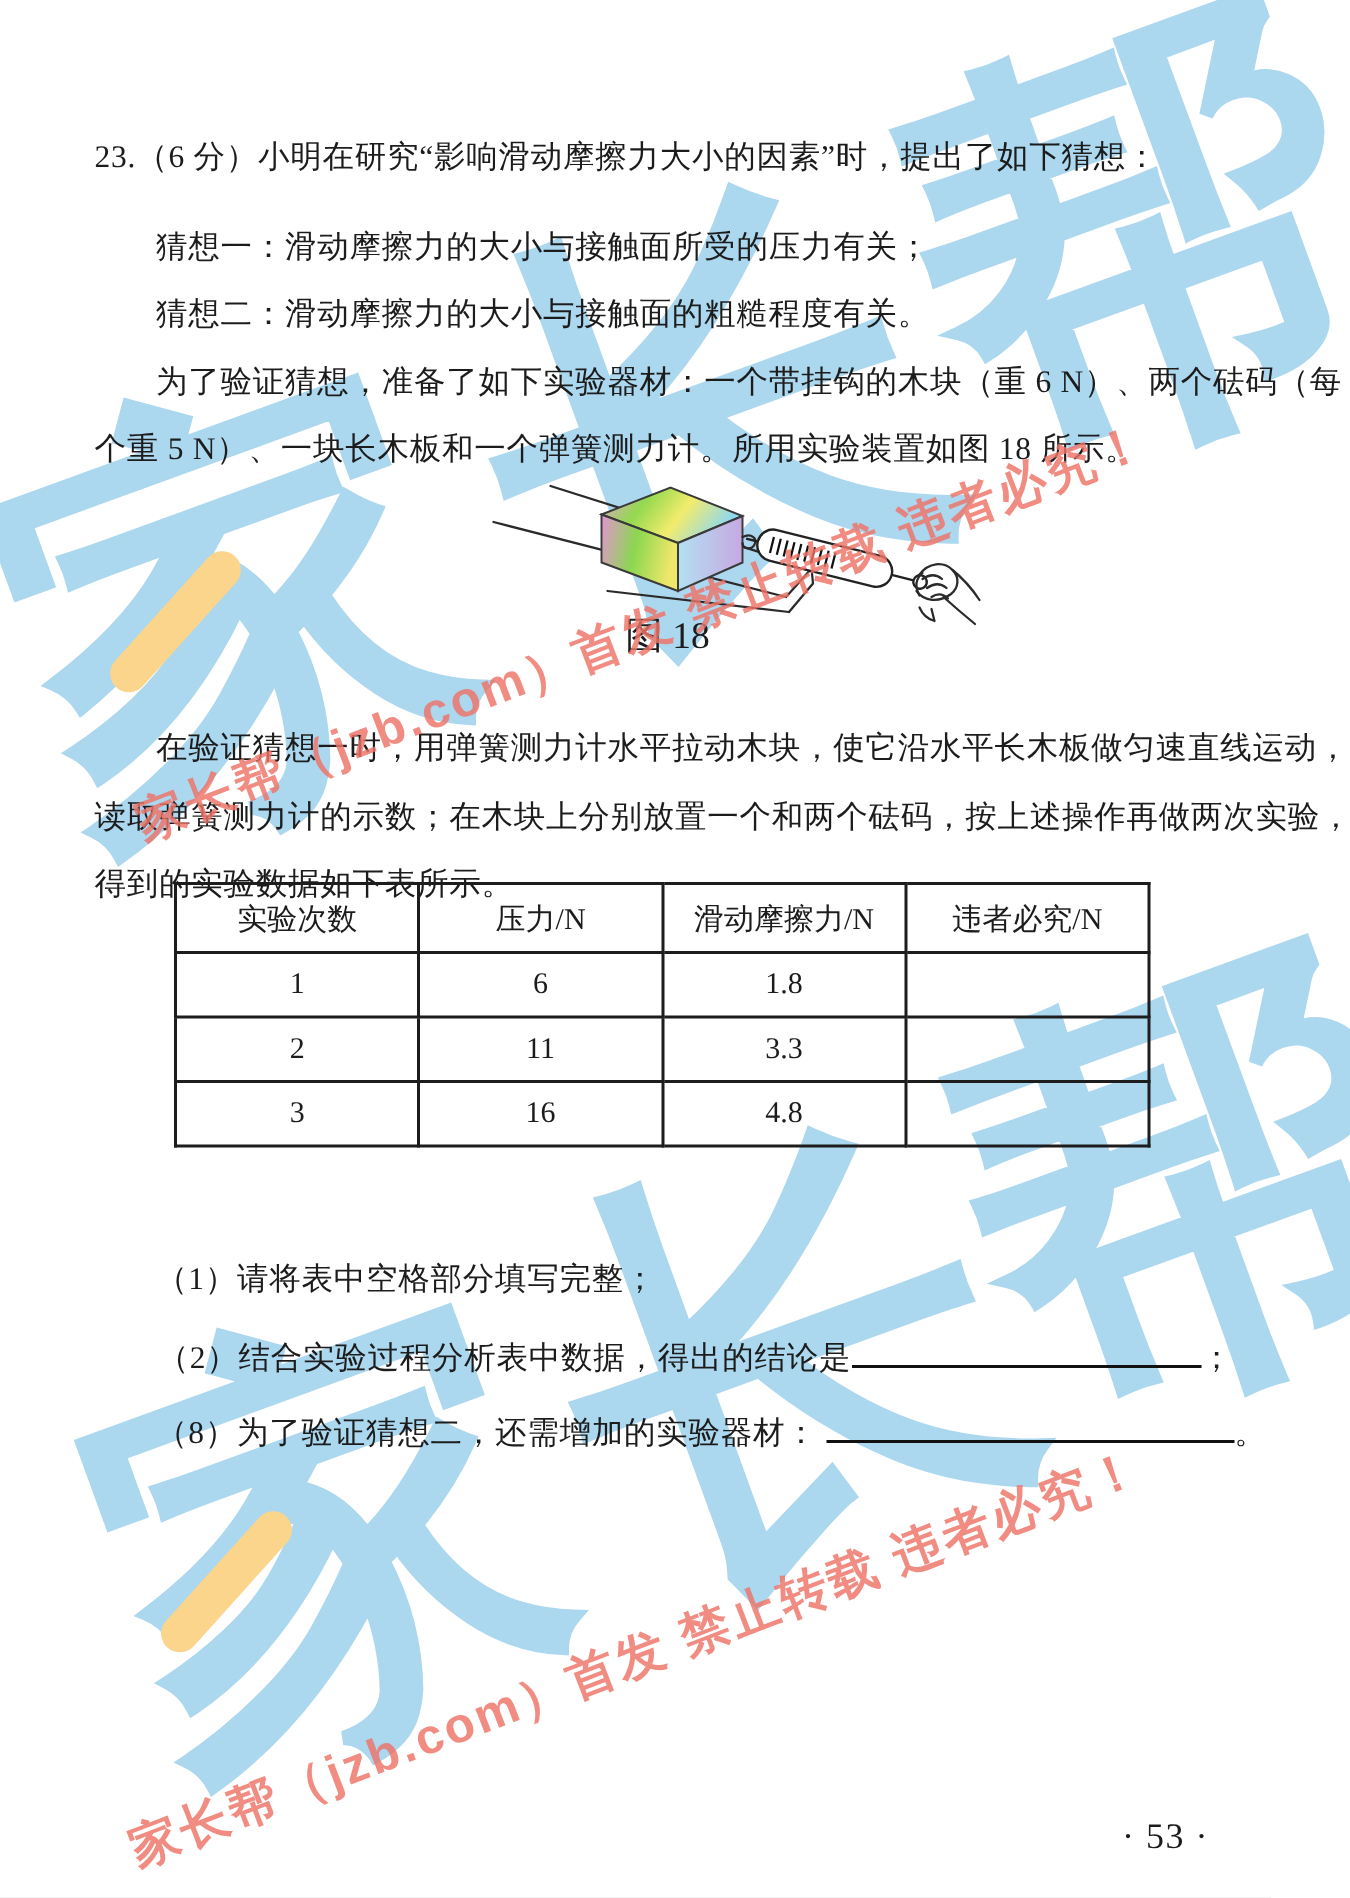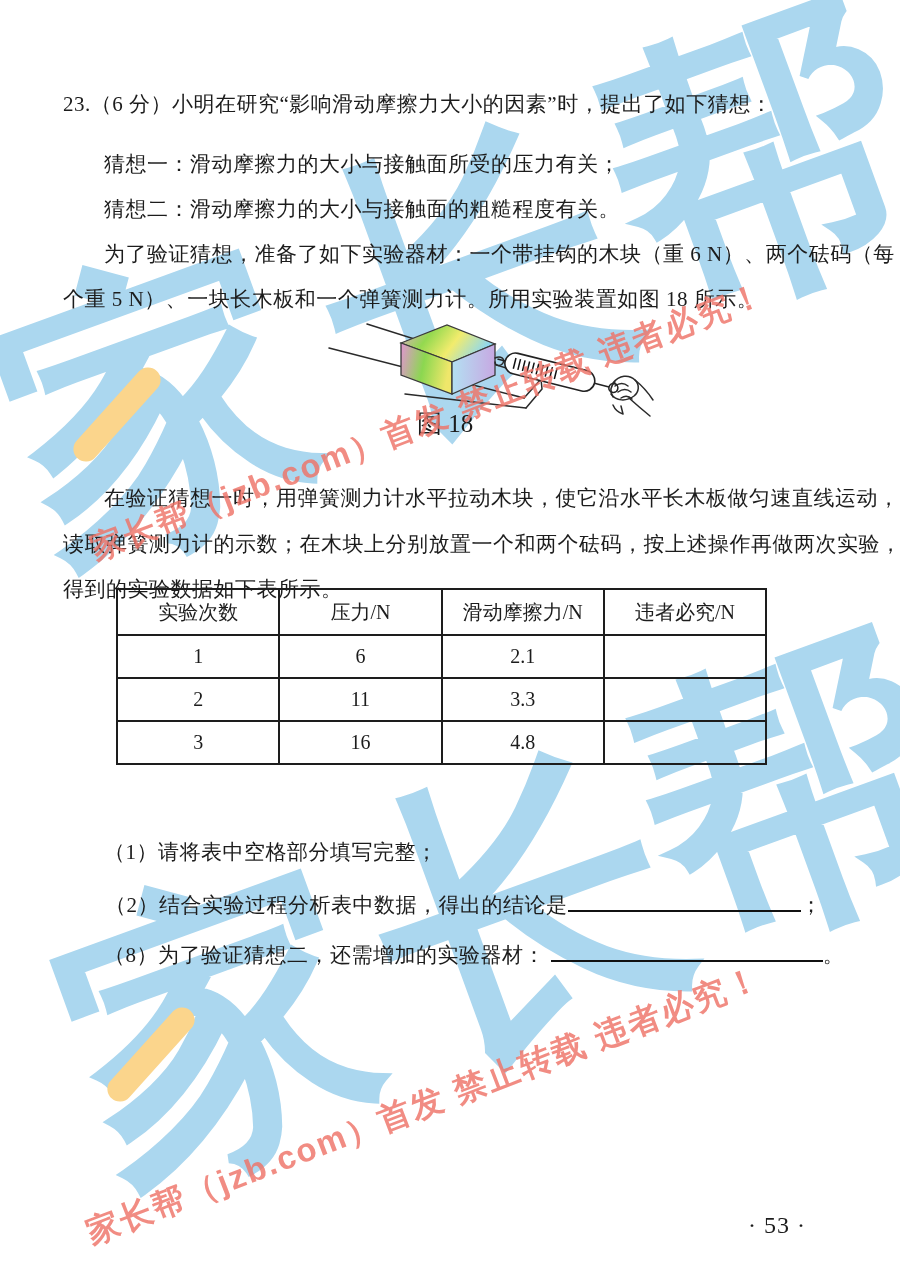--- a/index.html
+++ b/index.html
@@ -147,21 +147,21 @@
           <th>实验次数</th>
           <th>压力/N</th>
           <th>滑动摩擦力/N</th>
           <th>违者必究/N</th>
         </tr>
       </thead>
       <tbody>
         <tr>
           <td>1</td>
           <td>6</td>
-          <td>2.1</td>
+          <td>1.8</td>
           <td></td>
         </tr>
         <tr>
           <td>2</td>
           <td>11</td>
           <td>3.3</td>
           <td></td>
         </tr>
         <tr>
           <td>3</td>

